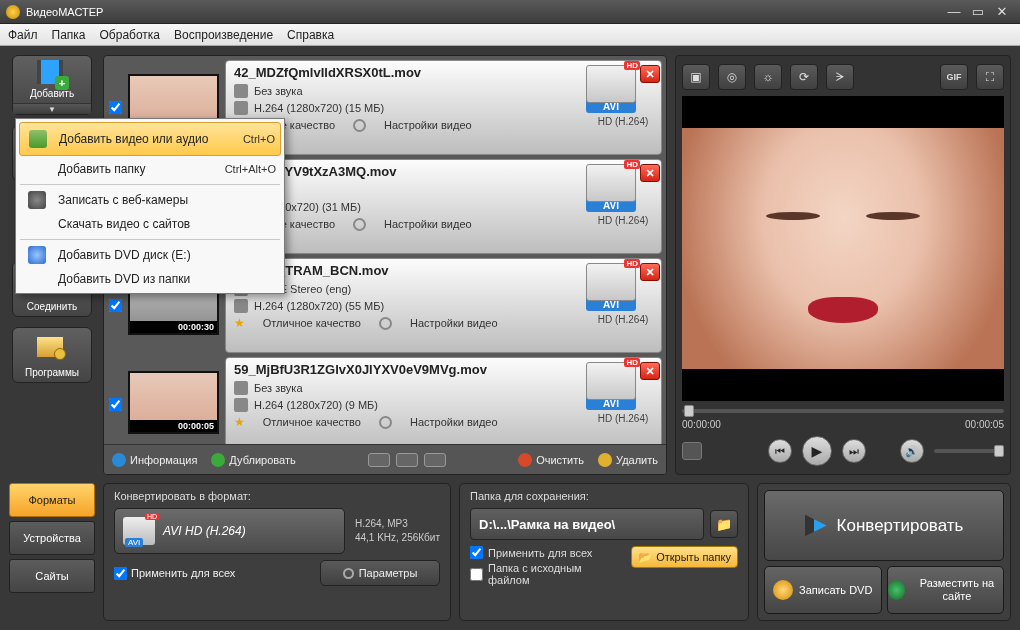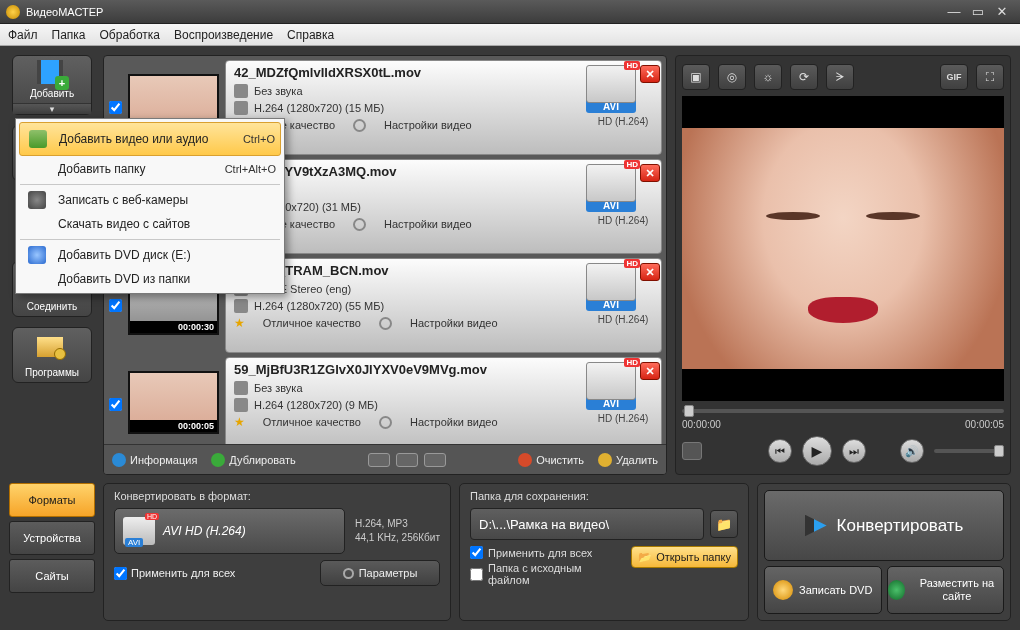--- a/index.html
+++ b/index.html
@@ -93,21 +93,21 @@
 .convfmt .camic { width:32px; height:28px; background:linear-gradient(#eee,#bbb); border-radius:3px; position:relative;}
 .convfmt .camic::after{content:"HD"; position:absolute; top:-4px; right:-4px; background:#e33; color:#fff; font-size:7px; padding:0 2px; border-radius:2px;}
 .convfmt .fmlbl { background:#2a7fd6; color:#fff; font-size:8px; padding:0 3px; border-radius:2px; position:absolute; bottom:-2px; left:2px;}
 .convfmt .ftxt { color:#fff; font-size:12px;font-style:italic;}
 .convinfo { font-size:10px; color:#ccc; line-height:14px;}
 .parambtn { width:120px; height:26px; background:linear-gradient(#5a5a5a,#404040); border:1px solid #222; border-radius:5px; color:#eee; font-size:11px; display:flex; align-items:center; justify-content:center; gap:5px; cursor:pointer;}
 .parambtn .gear { width:11px; height:11px; border:2px solid #aaa; border-radius:50%;}
 
 .savepanel { width:290px; background:#3e3e3e; border:1px solid #222; border-radius:5px; padding:6px 10px; color:#ddd; font-size:11px; display:flex; flex-direction:column; gap:6px;}
 .pathrow { display:flex; align-items:center; gap:6px;}
-.pathbox { flex:1; height:32px; background:linear-gradient(#5f5f5f,#484848); border:1px solid #222; border-radius:4px; display:flex; align-items:center; padding:10px 8px; color:#fff; font-size:13px;}
+.pathbox { flex:1; height:32px; background:linear-gradient(#5f5f5f,#484848); border:1px solid #222; border-radius:4px; display:flex; align-items:center; padding:10px 8px; color:#fff; font-size:13px;font-weight:bold;}
 .browse { width:28px; height:28px; background:linear-gradient(#5a5a5a,#404040); border:1px solid #222; border-radius:4px; display:flex; align-items:center; justify-content:center; cursor:pointer; font-size:13px;}
 .chkrow { display:flex; align-items:center; gap:5px; font-size:11px;}
 .chkrow input { width:13px; height:13px;}
 .openbtn { width:110px; height:22px; background:linear-gradient(#ffe08a,#f6b83a); border:1px solid #a87a00; border-radius:4px; color:#1a1a1a; font-size:11px; display:flex; align-items:center; justify-content:center; gap:4px; cursor:pointer; margin-left:auto;}
 
 .actionpanel { flex:1; background:#3e3e3e; border:1px solid #222; border-radius:5px; padding:6px; display:flex; flex-direction:column; gap:5px;}
 .bigbtn { flex:1; background:linear-gradient(#6a6a6a,#474747); border:1px solid #1a1a1a; border-radius:5px; display:flex; align-items:center; justify-content:center; gap:10px; color:#fff; font-size:17px; cursor:pointer;}
 .bigbtn .pic { width:22px; height:22px; background:linear-gradient(90deg,#333 0 40%,#2a9ff0 40% 100%); clip-path: polygon(0 0,100% 50%,0 100%);}
 .smallrow { display:flex; gap:5px; height:48px;}
 .smbtn { flex:1; background:linear-gradient(#646464,#454545); border:1px solid #1a1a1a; border-radius:5px; display:flex; align-items:center; justify-content:center; gap:6px; color:#fff; font-size:11px; cursor:pointer; text-align:center; line-height:13px;}

